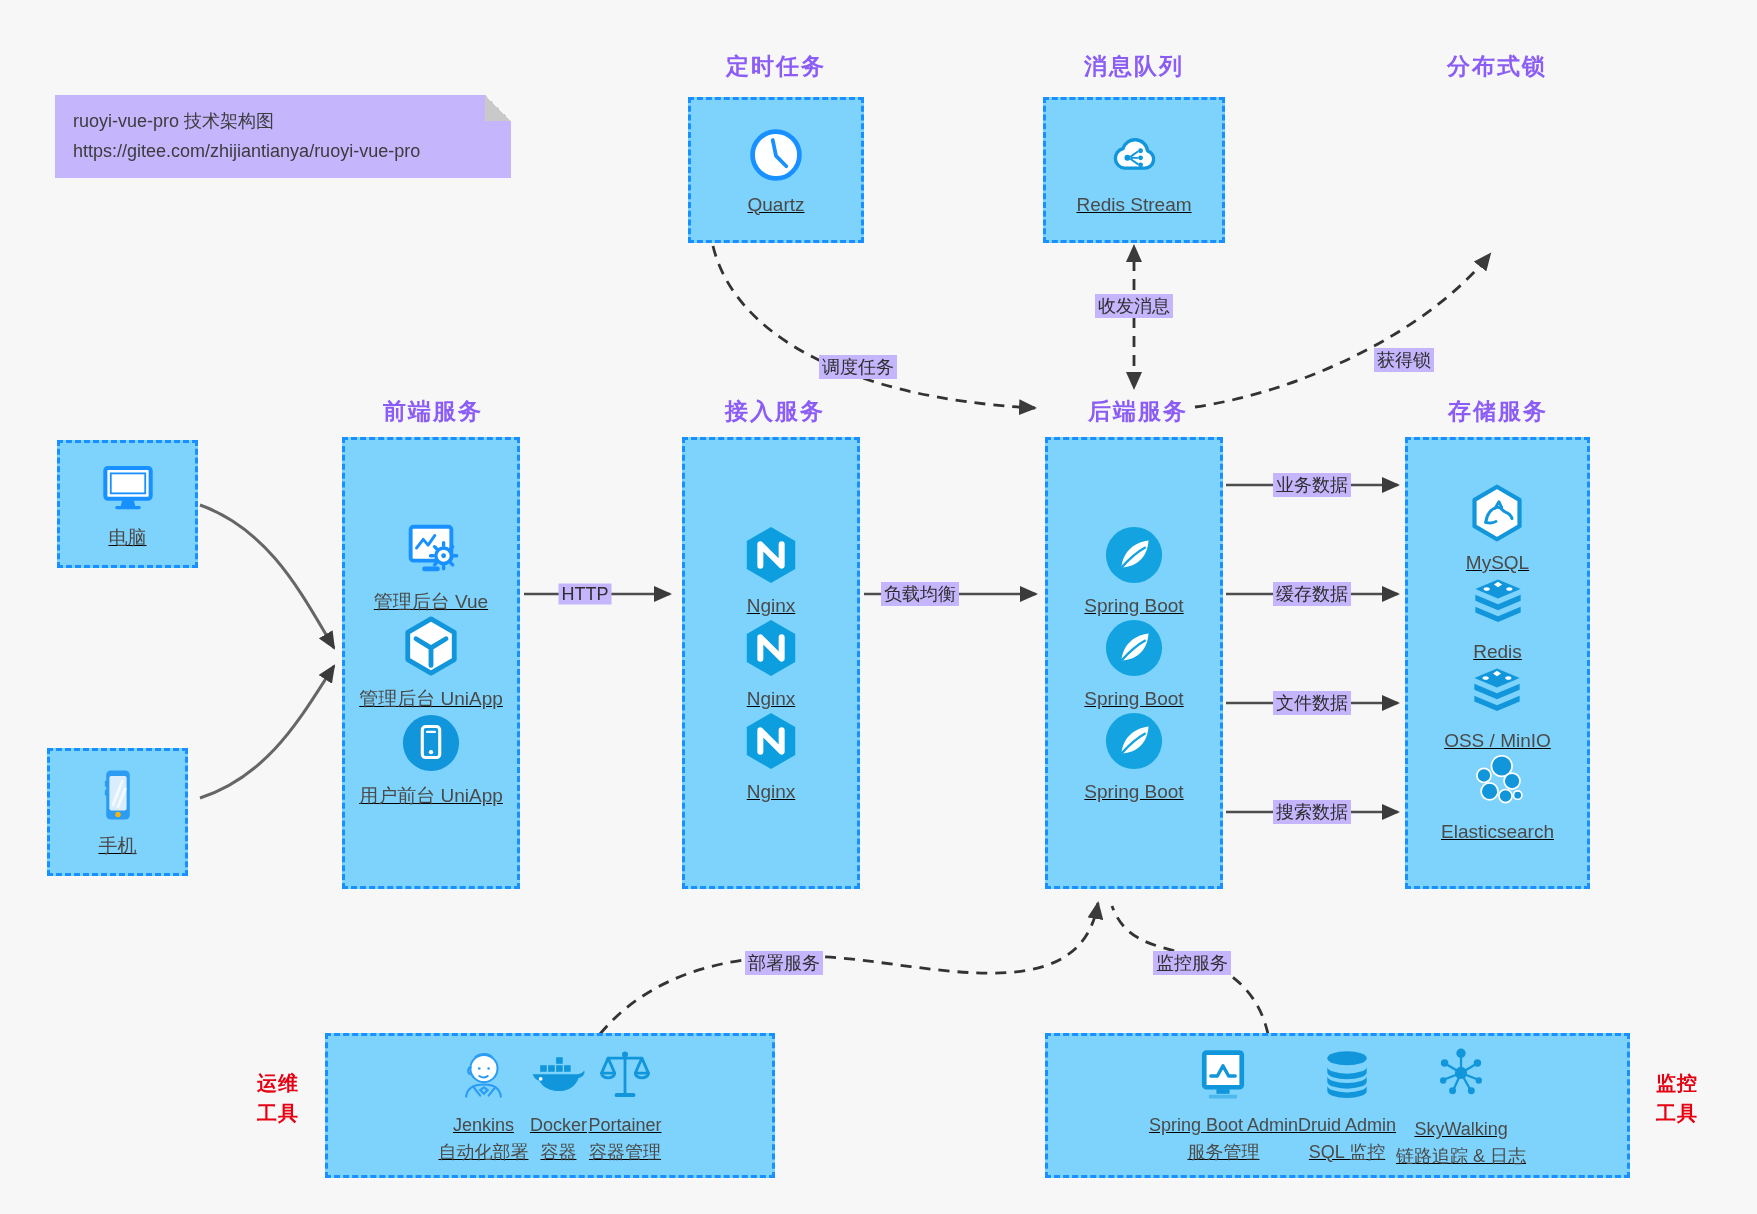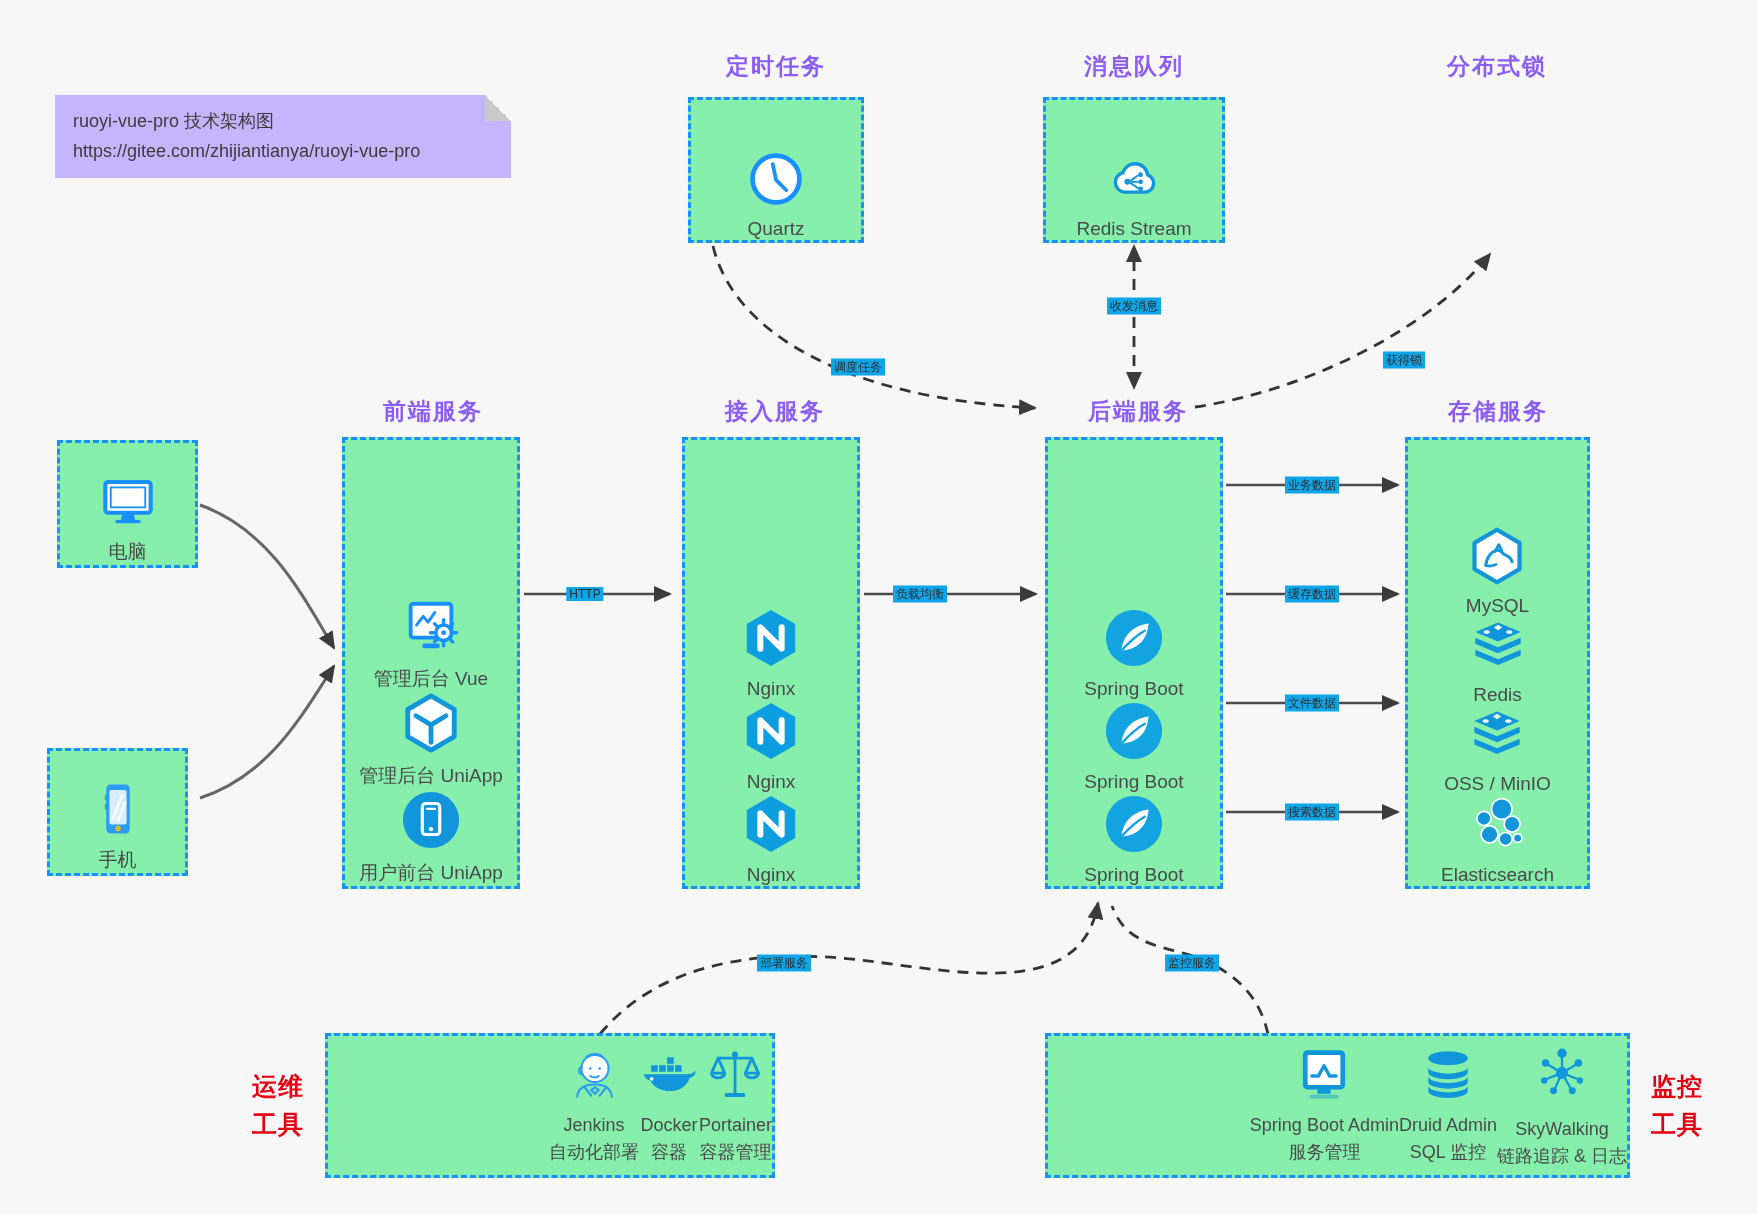--- a/index.html
+++ b/index.html
@@ -5,30 +5,30 @@
   html,body{margin:0;padding:0;background:#f7f7f8;}
   .canvas{position:relative;width:1757px;height:1214px;background:#f7f7f8;
     font-family:"Liberation Sans","DejaVu Sans",sans-serif;overflow:hidden;}
   svg.wires{position:absolute;left:0;top:0;z-index:1;pointer-events:none;}
   .note{position:absolute;left:55px;top:95px;width:420px;background:#c4b5fd;
     padding:12px 18px;z-index:2;color:#3c3c3c;font-size:18px;line-height:1.65;}
   .note .fold{position:absolute;top:0;right:0;width:26px;height:26px;
     background:linear-gradient(225deg,#f7f7f8 50%,#c9c9c9 50%);}
   .gtitle{position:absolute;transform:translate(-50%,-50%);color:#8b5cf6;
     font-weight:bold;font-size:23px;letter-spacing:2px;white-space:nowrap;z-index:2;}
-  .sidetitle{position:absolute;color:#e60012;font-weight:bold;font-size:25px;
+  .sidetitle{position:absolute;color:#e60012;font-weight:bold;font-size:20px;
     line-height:1.5;text-align:center;z-index:2;letter-spacing:1px;}
-  .gbox{position:absolute;border:3px dashed #1890ff;background:#86efac;z-index:2;
-    display:flex;flex-direction:column;justify-content:flex-end;align-items:center;box-sizing:border-box;}
+  .gbox{position:absolute;border:3px dashed #1890ff;background:#7dd3fc;z-index:2;
+    display:flex;flex-direction:column;justify-content:center;align-items:center;box-sizing:border-box;text-decoration:underline;}
   .gbox.row{flex-direction:row;}
   .gitem{display:flex;flex-direction:column;align-items:center;gap:9px;}
   .gitem .lbl{font-size:19px;color:#4a4a4a;white-space:nowrap;}
   .gitem .lbl2{font-size:18px;color:#4a4a4a;text-align:center;line-height:1.45;white-space:nowrap;}
-  .elabel{position:absolute;transform:translate(-50%,-50%);background:#0ea5e9;
-    color:#2e2e2e;font-size:12px;padding:0 3px;white-space:nowrap;z-index:3;}
+  .elabel{position:absolute;transform:translate(-50%,-50%);background:#c4b5fd;
+    color:#2e2e2e;font-size:18px;padding:0 3px;white-space:nowrap;z-index:3;}
   .icon{display:block;}
 </style>
 </head>
 <body>
 
 <div class="canvas">
 
   <svg class="wires" width="1757" height="1214" viewBox="0 0 1757 1214">
     <defs>
       <marker id="ah" markerUnits="userSpaceOnUse" markerWidth="20" markerHeight="16" refX="16" refY="8" orient="auto">

